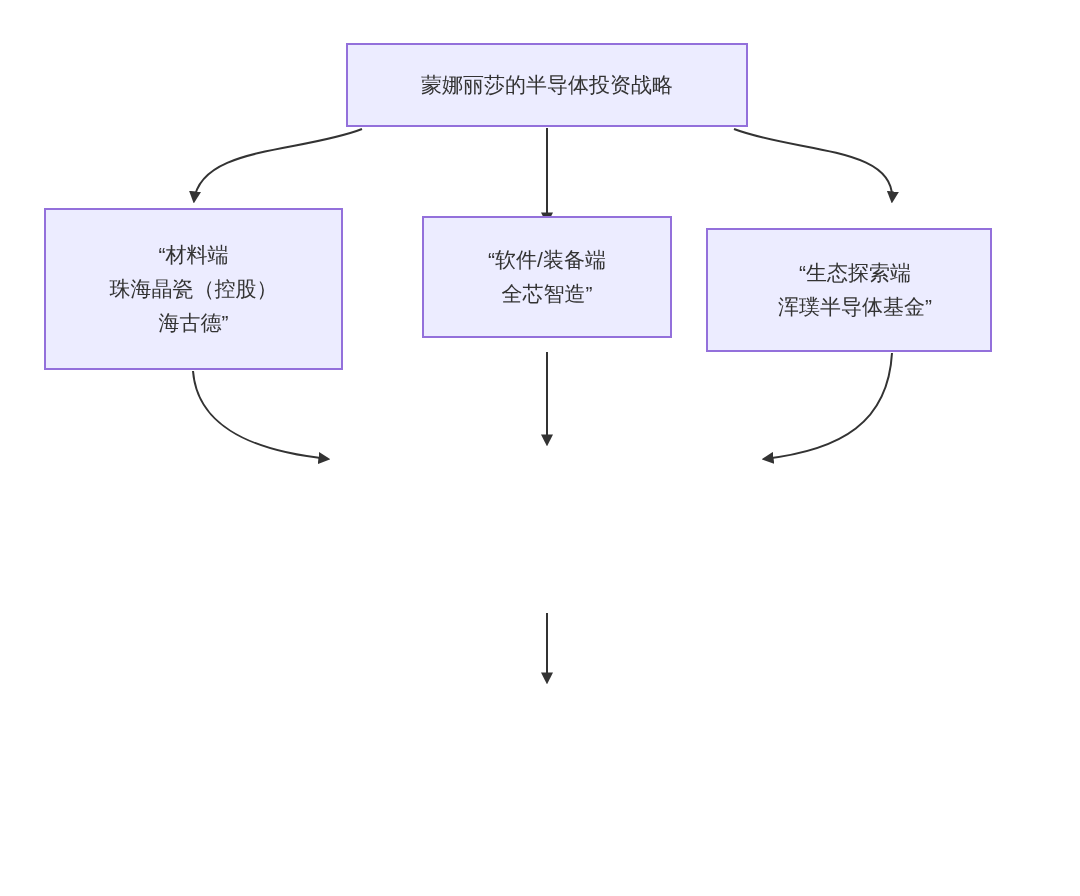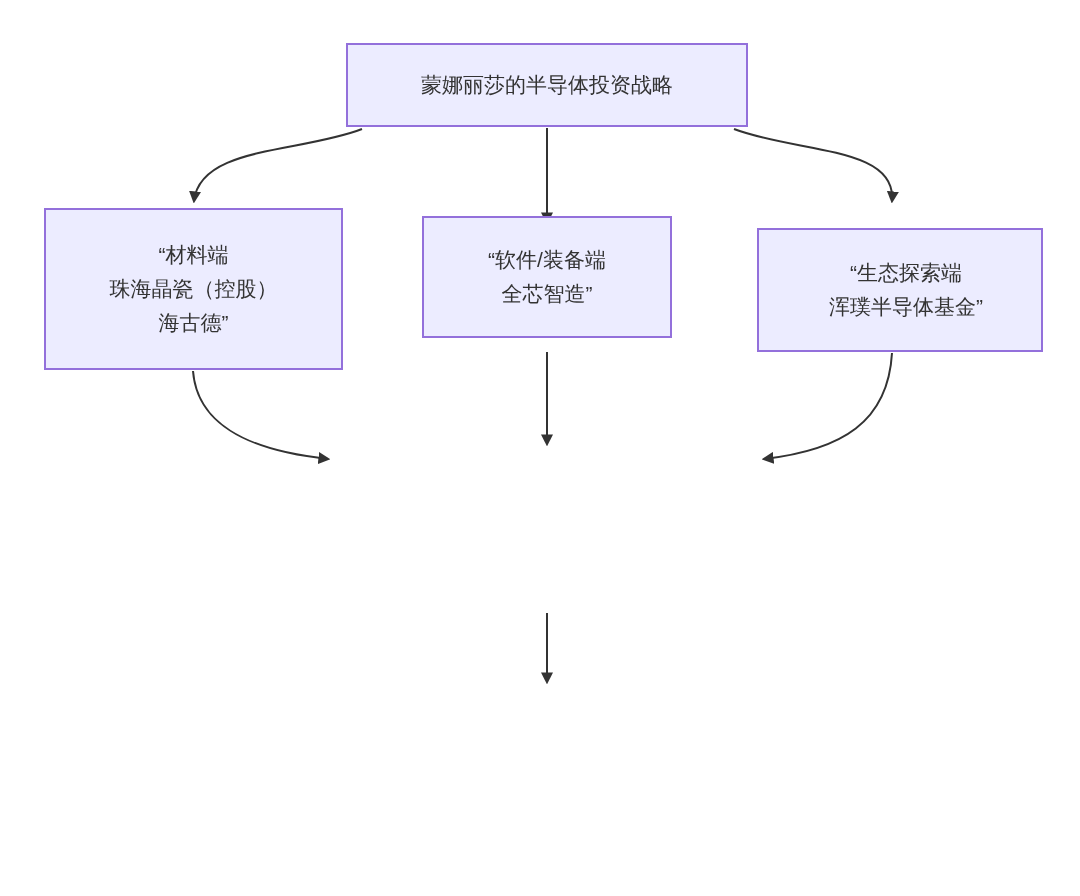--- a/index.html
+++ b/index.html
@@ -77,20 +77,20 @@
     <span class="node-label">“材料端
 珠海晶瓷（控股）
 海古德”</span>
   </div>
 
   <div class="node" style="left:422px; top:216px; width:250px; height:122px;">
     <span class="node-label">“软件/装备端
 全芯智造”</span>
   </div>
 
-  <div class="node" style="left:757px; top:228px; width:286px; height:124px;padding-left:12px;">
+  <div class="node" style="left:706px; top:228px; width:286px; height:124px;padding-left:12px;">
     <span class="node-label">“生态探索端
 浑璞半导体基金”</span>
   </div>
 
 
 
 </div>
 
 </body></html>

